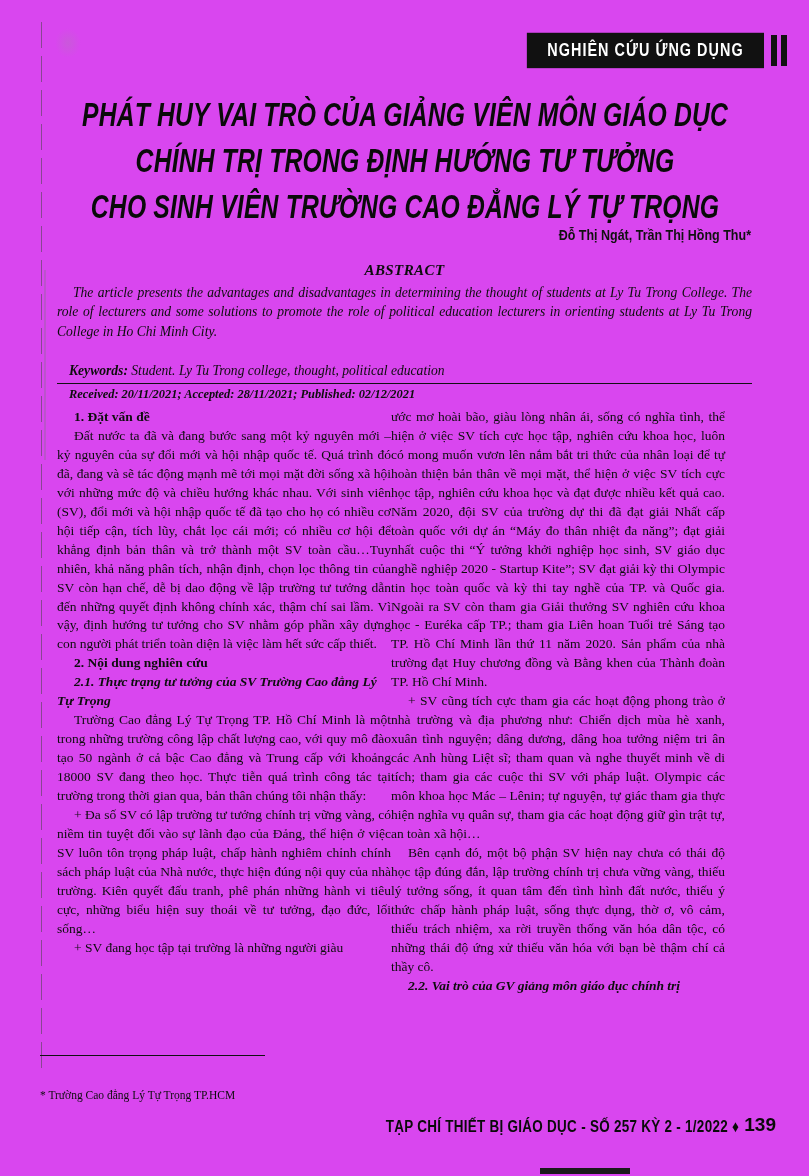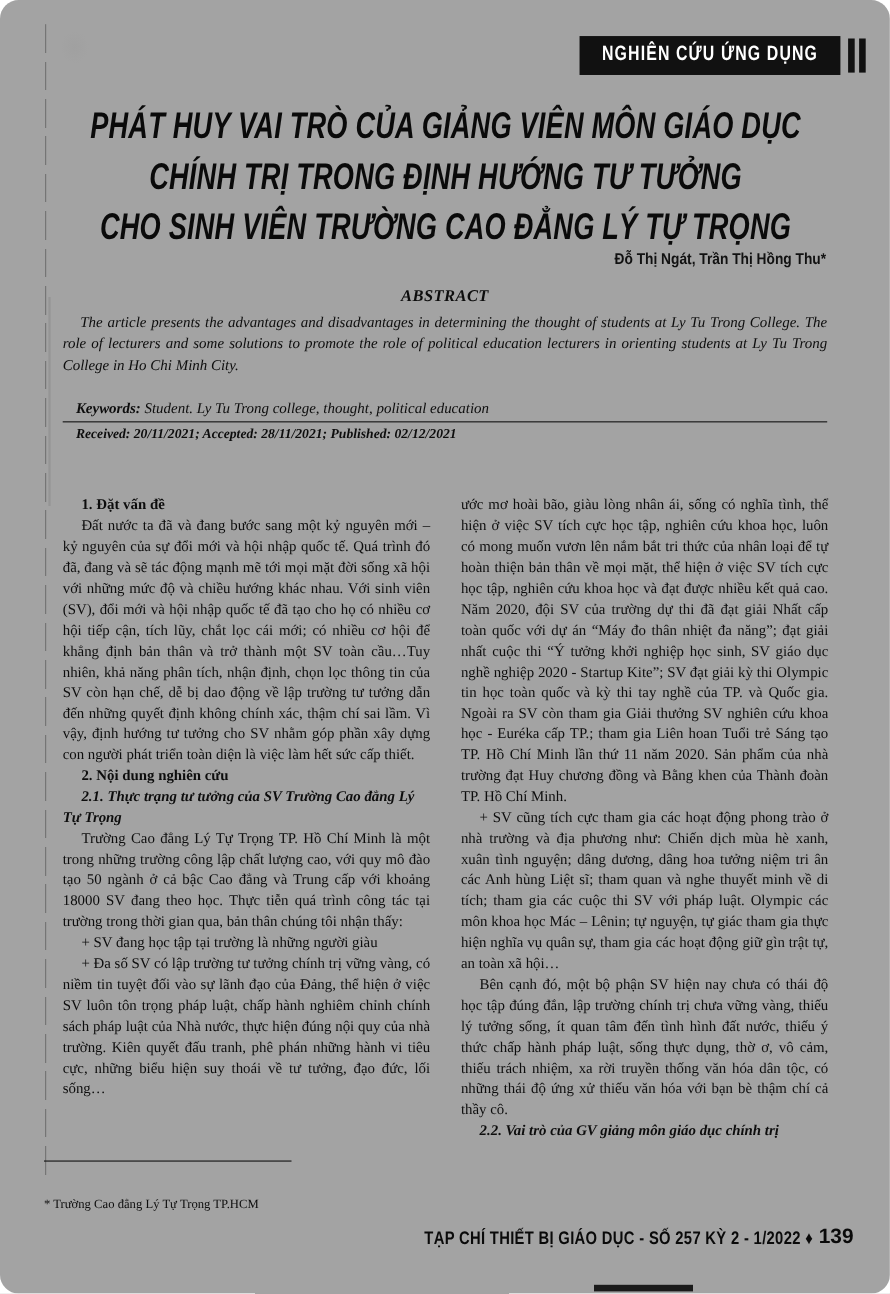--- a/index.html
+++ b/index.html
@@ -12,22 +12,21 @@
     height: 1176px;
     position: relative;
     overflow: hidden;
     font-family: "Liberation Serif", serif;
     color: #0d0d0d;
   }
 
   .page {
     position: absolute;
     inset: 0;
-    background: #a3a3a3;
-    border-radius: 17px;
+    background: #d946ef;
   }
 
   
   .scan-line {
     position: absolute;
     left: 41px;
     top: 22px;
     width: 1px;
     height: 1050px;
     background: repeating-linear-gradient(
@@ -180,22 +179,20 @@
     text-indent: 12px;
   }
 
   
   .columns {
     position: absolute;
     left: 57px;
     top: 408px;
     width: 696px;
     display: flex;
-    gap: 28px;
-    margin-top: 42px;
   }
   .col {
     width: 334px;
     font-size: 13.5px;
     line-height: 1.405;
     text-align: justify;
   }
   .col p {
     margin: 0;
     text-indent: 17px;
@@ -293,22 +290,22 @@
   </div>
 
   <div class="columns">
 
     <div class="col">
       <p class="h2">1. Đặt vấn đề</p>
       <p>Đất nước ta đã và đang bước sang một kỷ nguyên mới – kỷ nguyên của sự đổi mới và hội nhập quốc tế. Quá trình đó đã, đang và sẽ tác động mạnh mẽ tới mọi mặt đời sống xã hội với những mức độ và chiều hướng khác nhau. Với sinh viên (SV), đổi mới và hội nhập quốc tế đã tạo cho họ có nhiều cơ hội tiếp cận, tích lũy, chắt lọc cái mới; có nhiều cơ hội để khẳng định bản thân và trở thành một SV toàn cầu…Tuy nhiên, khả năng phân tích, nhận định, chọn lọc thông tin của SV còn hạn chế, dễ bị dao động về lập trường tư tưởng dẫn đến những quyết định không chính xác, thậm chí sai lầm. Vì vậy, định hướng tư tưởng cho SV nhằm góp phần xây dựng con người phát triển toàn diện là việc làm hết sức cấp thiết.</p>
       <p class="h2">2. Nội dung nghiên cứu</p>
       <p class="h3">2.1. Thực trạng tư tưởng của SV Trường Cao đẳng Lý Tự Trọng</p>
       <p>Trường Cao đẳng Lý Tự Trọng TP. Hồ Chí Minh là một trong những trường công lập chất lượng cao, với quy mô đào tạo 50 ngành ở cả bậc Cao đẳng và Trung cấp với khoảng 18000 SV đang theo học. Thực tiễn quá trình công tác tại trường trong thời gian qua, bản thân chúng tôi nhận thấy:</p>
+      <p>+ Đa số SV có lập trường tư tưởng chính trị vững vàng, có niềm tin tuyệt đối vào sự lãnh đạo của Đảng, thể hiện ở việc SV luôn tôn trọng pháp luật, chấp hành nghiêm chỉnh chính sách pháp luật của Nhà nước, thực hiện đúng nội quy của nhà trường. Kiên quyết đấu tranh, phê phán những hành vi tiêu cực, những biểu hiện suy thoái về tư tưởng, đạo đức, lối sống…</p>
       <p>+ SV đang học tập tại trường là những người giàu</p>
-      <p>+ Đa số SV có lập trường tư tưởng chính trị vững vàng, có niềm tin tuyệt đối vào sự lãnh đạo của Đảng, thể hiện ở việc SV luôn tôn trọng pháp luật, chấp hành nghiêm chỉnh chính sách pháp luật của Nhà nước, thực hiện đúng nội quy của nhà trường. Kiên quyết đấu tranh, phê phán những hành vi tiêu cực, những biểu hiện suy thoái về tư tưởng, đạo đức, lối sống…</p>
     </div>
 
     <div class="col">
       <p class="noindent">ước mơ hoài bão, giàu lòng nhân ái, sống có nghĩa tình, thể hiện ở việc SV tích cực học tập, nghiên cứu khoa học, luôn có mong muốn vươn lên nắm bắt tri thức của nhân loại để tự hoàn thiện bản thân về mọi mặt, thể hiện ở việc SV tích cực học tập, nghiên cứu khoa học và đạt được nhiều kết quả cao. Năm 2020, đội SV của trường dự thi đã đạt giải Nhất cấp toàn quốc với dự án “Máy đo thân nhiệt đa năng”; đạt giải nhất cuộc thi “Ý tưởng khởi nghiệp học sinh, SV giáo dục nghề nghiệp 2020 - Startup Kite”; SV đạt giải kỳ thi Olympic tin học toàn quốc và kỳ thi tay nghề của TP. và Quốc gia. Ngoài ra SV còn tham gia Giải thưởng SV nghiên cứu khoa học - Euréka cấp TP.; tham gia Liên hoan Tuổi trẻ Sáng tạo TP. Hồ Chí Minh lần thứ 11 năm 2020. Sản phẩm của nhà trường đạt Huy chương đồng và Bằng khen của Thành đoàn TP. Hồ Chí Minh.</p>
       <p>+ SV cũng tích cực tham gia các hoạt động phong trào ở nhà trường và địa phương như: Chiến dịch mùa hè xanh, xuân tình nguyện; dâng dương, dâng hoa tưởng niệm tri ân các Anh hùng Liệt sĩ; tham quan và nghe thuyết minh về di tích; tham gia các cuộc thi SV với pháp luật. Olympic các môn khoa học Mác – Lênin; tự nguyện, tự giác tham gia thực hiện nghĩa vụ quân sự, tham gia các hoạt động giữ gìn trật tự, an toàn xã hội…</p>
       <p>Bên cạnh đó, một bộ phận SV hiện nay chưa có thái độ học tập đúng đắn, lập trường chính trị chưa vững vàng, thiếu lý tưởng sống, ít quan tâm đến tình hình đất nước, thiếu ý thức chấp hành pháp luật, sống thực dụng, thờ ơ, vô cảm, thiếu trách nhiệm, xa rời truyền thống văn hóa dân tộc, có những thái độ ứng xử thiếu văn hóa với bạn bè thậm chí cả thầy cô.</p>
       <p class="h3">2.2. Vai trò của GV giảng môn giáo dục chính trị</p>
     </div>
 
   </div>

